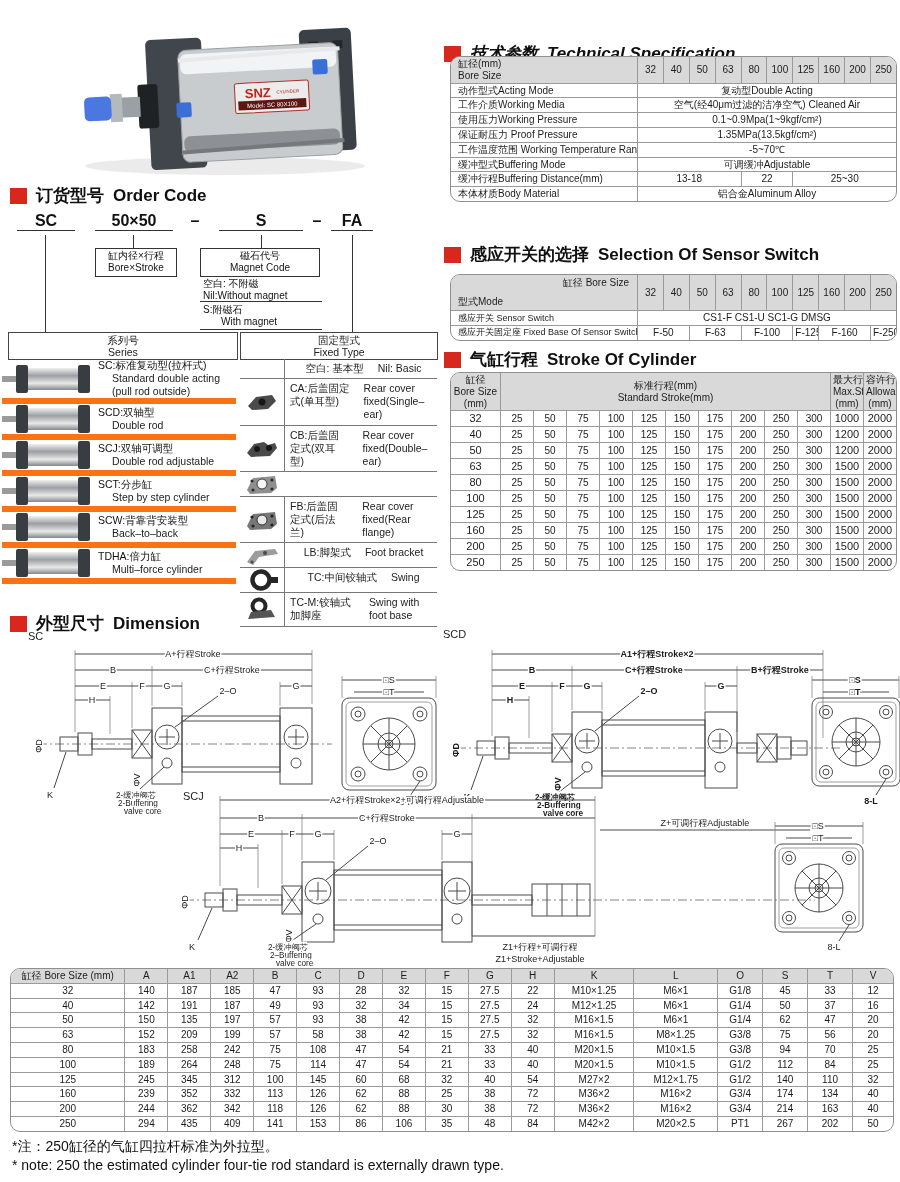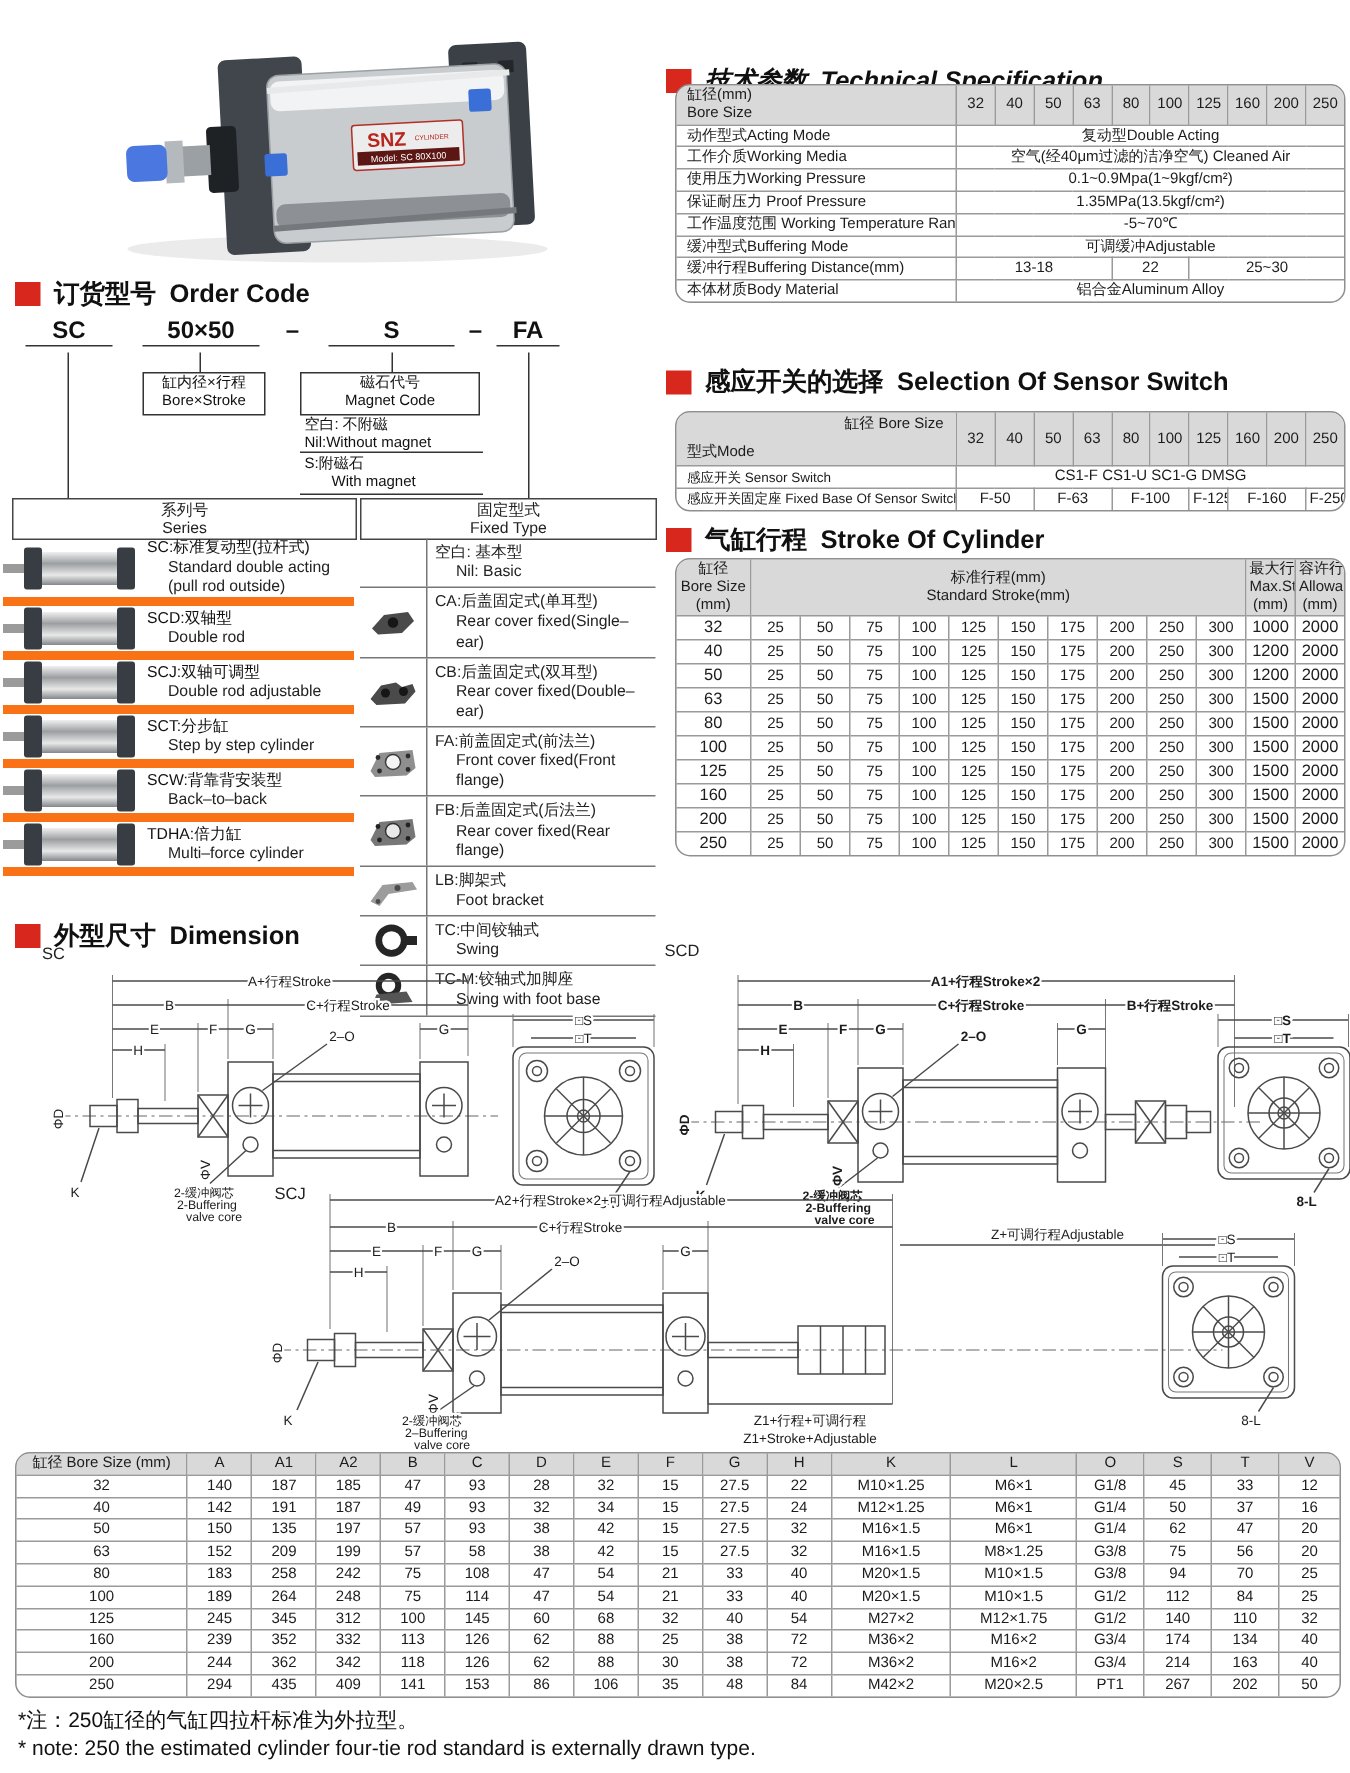--- a/index.html
+++ b/index.html
@@ -36,21 +36,21 @@
   .stx .en{padding-left:14px;}
   .mini-cyl{position:relative;width:92px;height:30px;flex:0 0 auto;}
   .mini-cyl .rod{position:absolute;left:0;top:12px;width:16px;height:6px;background:#9b9b9b;}
   .mini-cyl .barrel{position:absolute;left:16px;right:6px;top:4px;bottom:4px;border-radius:2px;
       background:linear-gradient(#f0f0f0,#9c9fa2 35%,#e8e8e8 70%,#83878b);}
   .mini-cyl .cap1,.mini-cyl .cap2{position:absolute;top:1px;bottom:1px;width:12px;background:#383d43;border-radius:2px;}
   .mini-cyl .cap1{left:14px;} .mini-cyl .cap2{right:4px;}
   .frow{display:flex;align-items:center;border-bottom:1px solid #777;}
   .ficon{width:44px;flex:0 0 auto;display:flex;justify-content:center;}
   .ftx{font-size:10.5px;line-height:1.25;border-left:1px solid #777;padding:3px 0 3px 5px;flex:1;align-self:stretch;
-       display:flex;flex-direction:column;justify-content:center;}
+       display:flex;flex-direction:row;justify-content:center;}
   .ftx .en{padding-left:14px;}
   
   .draw{position:absolute;}
   .draw-name{position:absolute;font-size:11px;color:#222;font-weight:normal;}
   svg .ln{stroke:#4a4a4a;stroke-width:1;fill:none;}
   svg .thin{stroke:#777;stroke-width:0.7;fill:none;}
   svg .cl{stroke:#666;stroke-width:0.8;stroke-dasharray:9 3 2 3;fill:none;}
   svg text{font-family:"Liberation Sans",sans-serif;font-size:9px;fill:#1c1c1c;
            stroke:#fff;stroke-width:3px;paint-order:stroke;}
   svg text.s8{font-size:8.2px;}
@@ -548,24 +548,20 @@
       <div class="frow">
         <div class="ficon">
           <svg viewBox="0 0 36 24" width="36" height="24">
             <path d="M3 18 L9 6 L31 4 L33 16 L27 21 L6 22 Z" fill="#8f8f8f"></path>
             <circle cx="18" cy="12" r="5" fill="#f5f5f5" stroke="#3c3c3c"></circle>
             <circle cx="8" cy="9" r="1.6" fill="#2c2c2c"></circle>
             <circle cx="28" cy="8" r="1.6" fill="#2c2c2c"></circle>
             <circle cx="9" cy="18" r="1.6" fill="#2c2c2c"></circle>
             <circle cx="28" cy="17" r="1.6" fill="#2c2c2c"></circle>
           </svg>
-        </div>
-        <div class="ftx">
-          <div>FA:前盖固定式(前法兰)</div>
-          <div class="en">Front cover fixed(Front flange)</div>
         </div>
       </div>
       <div class="frow">
         <div class="ficon">
           <svg viewBox="0 0 36 24" width="36" height="24">
             <path d="M3 18 L9 6 L31 4 L33 16 L27 21 L6 22 Z" fill="#777"></path>
             <circle cx="18" cy="12" r="5" fill="#e9e9e9" stroke="#333"></circle>
             <circle cx="8" cy="9" r="1.6" fill="#222"></circle>
             <circle cx="28" cy="8" r="1.6" fill="#222"></circle>
             <circle cx="9" cy="18" r="1.6" fill="#222"></circle>

